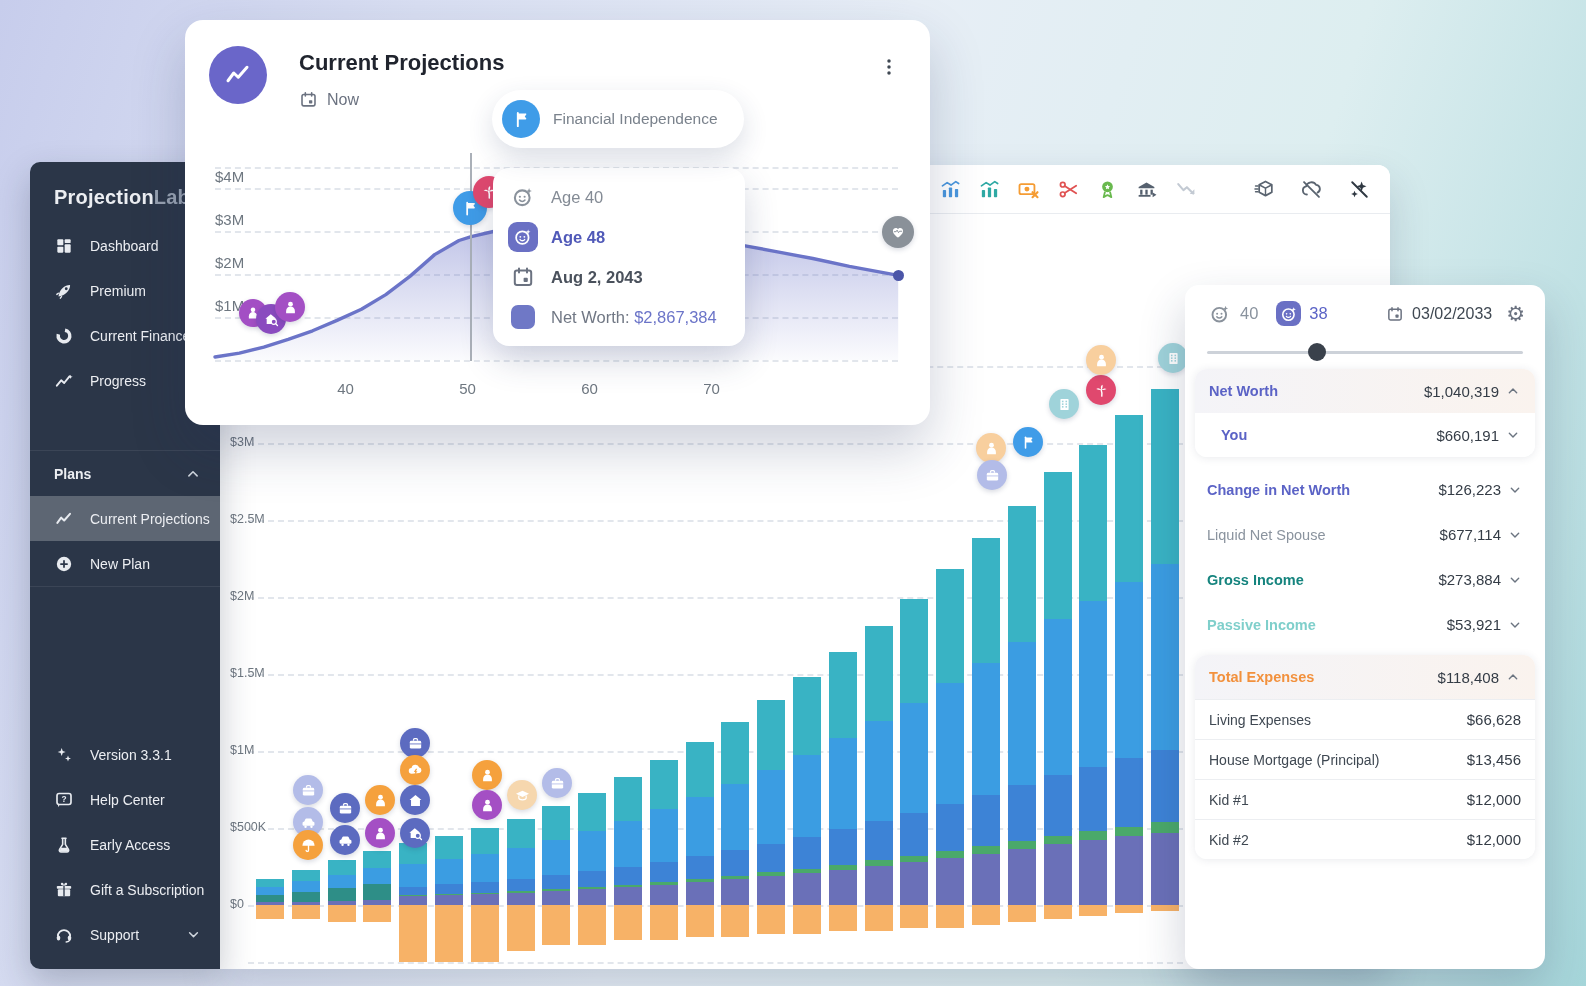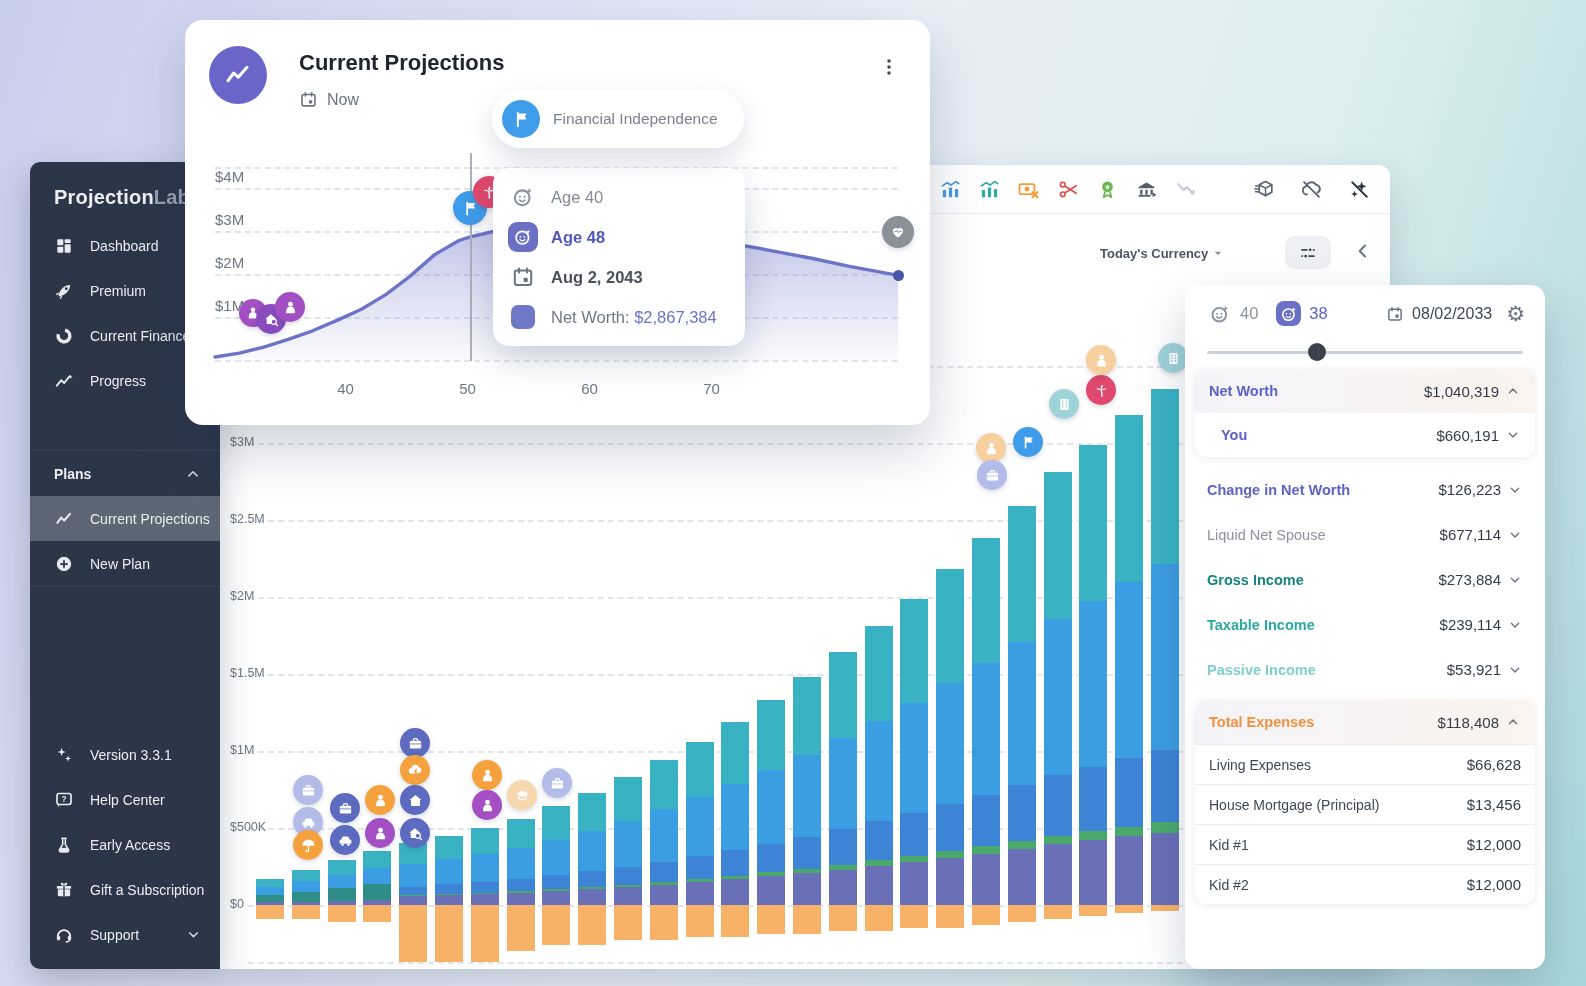--- a/index.html
+++ b/index.html
@@ -548,40 +548,20 @@
               <rect x="8.4" y="6.6" width="2.2" height="2.2"></rect>
               <rect x="13.4" y="6.6" width="2.2" height="2.2"></rect>
               <rect x="8.4" y="10.4" width="2.2" height="2.2"></rect>
               <rect x="13.4" y="10.4" width="2.2" height="2.2"></rect>
               <rect x="8.4" y="14.2" width="2.2" height="2.2"></rect>
               <rect x="13.4" y="14.2" width="2.2" height="2.2"></rect>
             </g>
           </svg>
         </div>
       </div>
-    <div class="currencybar">
-      <span class="curlabel">Today's Currency</span>
-      <span class="caret" id="cur-caret">
-          <svg width="16" height="16" viewBox="0 0 24 24" fill="currentColor">
-            <path d="M7 10l5 5 5-5z"></path>
-          </svg>
-        </span>
-      <span class="tunebtn" id="tune-btn">
-          <svg width="20" height="20" viewBox="0 0 24 24" fill="currentColor">
-            <path d="M4 8.2h16M4 15.8h16" stroke="currentColor" stroke-width="2" fill="none"></path>
-            <circle cx="14.6" cy="8.2" r="2.5" fill="currentColor" stroke="#edeff3" stroke-width="1.6"></circle>
-            <circle cx="9.2" cy="15.8" r="2.5" fill="currentColor" stroke="#edeff3" stroke-width="1.6"></circle>
-          </svg>
-        </span>
-      <span class="collapse" id="collapse-btn">
-          <svg width="22" height="22" viewBox="0 0 24 24" fill="currentColor">
-            <path d="M14.2 6l-5.8 6 5.8 6" fill="none" stroke="currentColor" stroke-width="2.2" stroke-linecap="round" stroke-linejoin="round"></path>
-          </svg>
-        </span>
-    </div>
   </div>
 
   <div class="abs sidebar">
     <div class="logo"><span>Projection</span><span class="lab">Lab</span></div>
     <div id="side-nav">
         <div class="srow">
           <span class="sico">
             <svg width="20" height="20" viewBox="0 0 24 24" fill="currentColor">
               <rect x="4" y="4" width="7.2" height="7.2" rx="1"></rect>
               <rect x="12.8" y="4" width="7.2" height="4.4" rx="1"></rect>
@@ -885,21 +865,21 @@
         <span class="num c-indigo">38</span>
       </span>
       <span class="dategrp">
         <span id="panel-cal" style="width:18px;height:18px">
             <svg width="18" height="18" viewBox="0 0 24 24" fill="currentColor">
               <rect x="3.8" y="5.6" width="16.4" height="14.4" rx="2.2" fill="none" stroke="currentColor" stroke-width="2"></rect>
               <path d="M8 3.6v4M16 3.6v4" stroke="currentColor" stroke-width="2" stroke-linecap="round"></path>
               <rect x="12.6" y="12.8" width="4.2" height="4.2" rx="0.9"></rect>
             </svg>
           </span>
-        <span class="dateval">08/02/2033</span>
+        <span class="dateval">03/02/2033</span>
       </span>
       <span class="gearbtn">⚙</span>
     </div>
     <div class="sliderwrap">
       <div class="slidertrack"></div>
       <div class="sliderhandle"></div>
     </div>
     <div id="panel-body">
         <div class="section">
           <div class="sechead">
@@ -953,31 +933,20 @@
           <span class="rowval">
             <span>$273,884</span>
             <span class="chev">
               <svg width="16" height="16" viewBox="0 0 24 24" fill="currentColor">
                 <path d="M6.5 9.5l5.5 5.5 5.5-5.5" fill="none" stroke="currentColor" stroke-width="2.1" stroke-linecap="round" stroke-linejoin="round"></path>
               </svg>
             </span>
           </span>
         </div>
         <div class="plainrow">
-          <span class="c-teal">Taxable Income</span>
-          <span class="rowval">
-            <span>$239,114</span>
-            <span class="chev">
-              <svg width="16" height="16" viewBox="0 0 24 24" fill="currentColor">
-                <path d="M6.5 9.5l5.5 5.5 5.5-5.5" fill="none" stroke="currentColor" stroke-width="2.1" stroke-linecap="round" stroke-linejoin="round"></path>
-              </svg>
-            </span>
-          </span>
-        </div>
-        <div class="plainrow">
           <span class="c-teallight">Passive Income</span>
           <span class="rowval">
             <span>$53,921</span>
             <span class="chev">
               <svg width="16" height="16" viewBox="0 0 24 24" fill="currentColor">
                 <path d="M6.5 9.5l5.5 5.5 5.5-5.5" fill="none" stroke="currentColor" stroke-width="2.1" stroke-linecap="round" stroke-linejoin="round"></path>
               </svg>
             </span>
           </span>
         </div>

